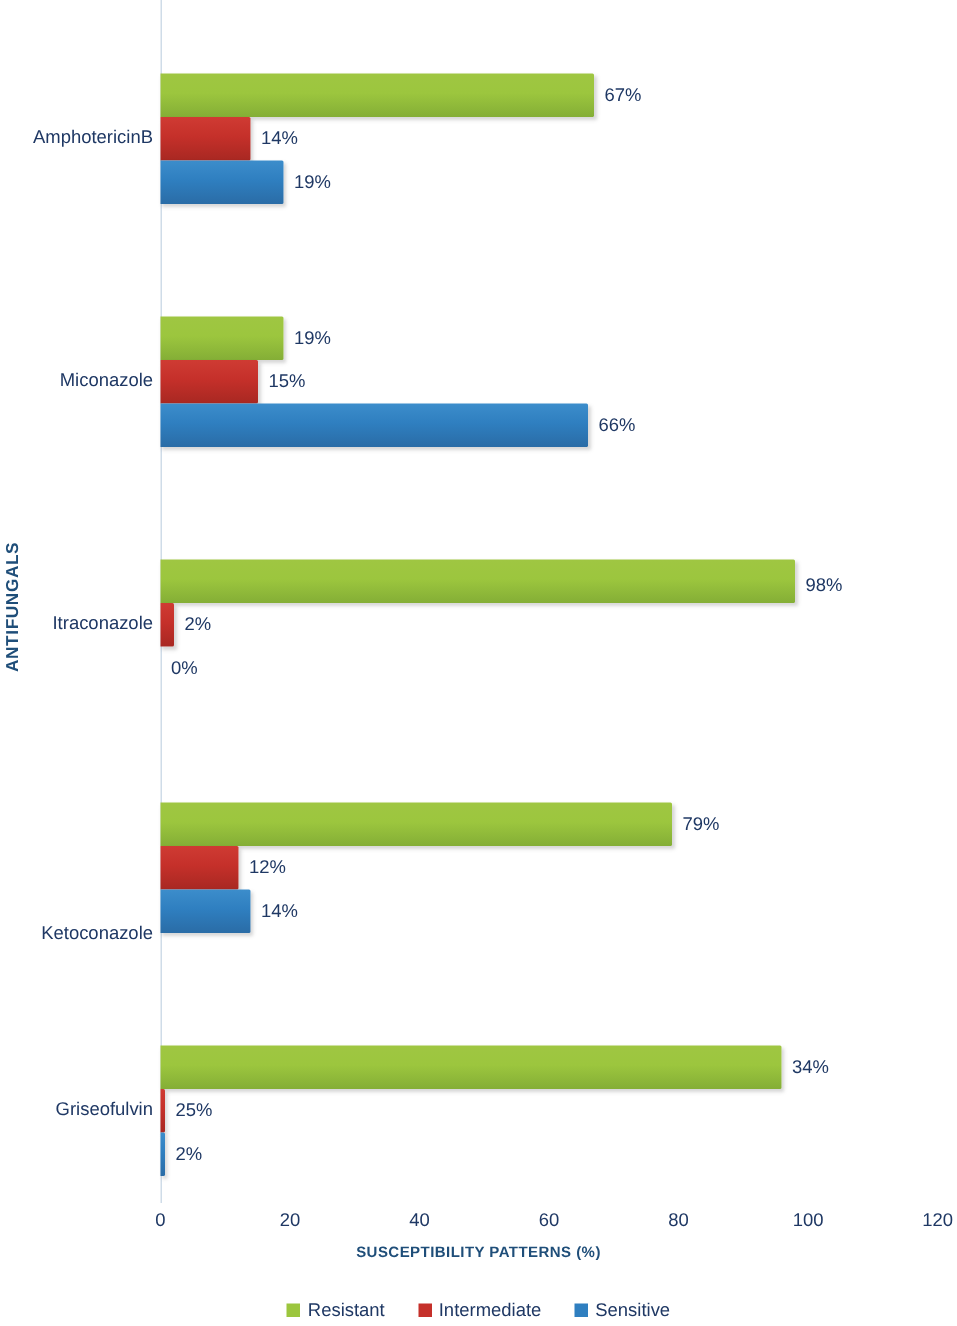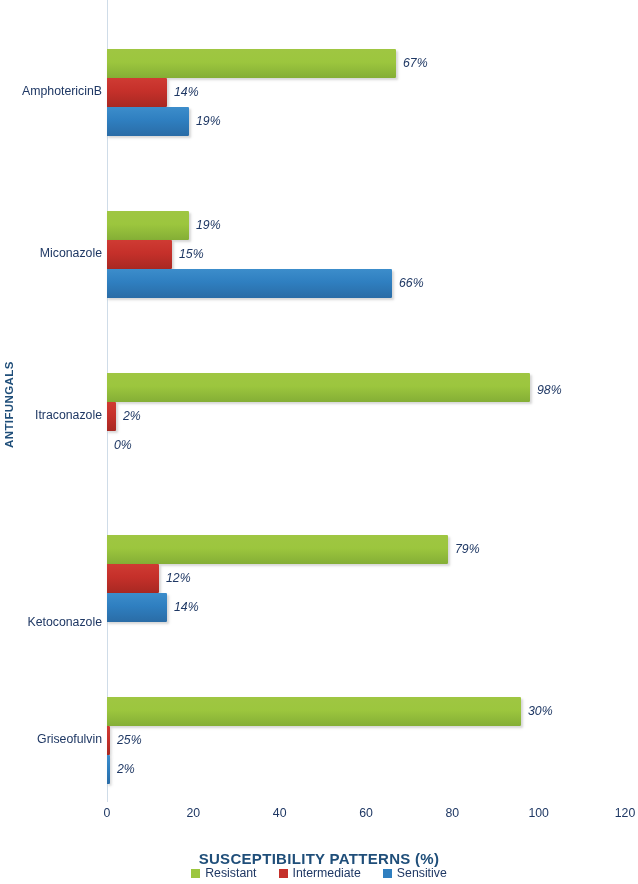--- a/index.html
+++ b/index.html
@@ -37,21 +37,20 @@
     white-space: nowrap;
   }
 
   
   .plot-area {
     position: absolute;
     left: 107px;
     top: 0px;
     width: 518px;
     height: 800px;
-    font-style: italic;
   }
   .axis-line {
     position: absolute;
     left: 107px;
     top: 0px;
     width: 1px;
     height: 802px;
     background: #cfdce8;
   }
 
@@ -106,24 +105,23 @@
     font-size: 12.3px;
     white-space: nowrap;
   }
   .x-axis-title {
     position: absolute;
     left: 0;
     top: 830px;
     width: 638px;
     text-align: center;
     color: #1F4E79;
-    font-size: 15px;
+    font-size: 10px;
     font-weight: bold;
     letter-spacing: 0.3px;
-    margin-top: 20px;
   }
 
   
   .legend {
     position: absolute;
     left: 0;
     top: 866px;
     width: 638px;
     display: flex;
     align-items: center;
@@ -181,21 +179,21 @@
       <div class="bar intermediate" style="left: 0px; top: 402px; width: 9px;"></div>
       <div class="bar-value" style="left: 16px; top: 402px;">2%</div>
       <div class="bar-value" style="left: 7px; top: 431px;">0%</div>
       <div class="bar resistant" style="left: 0px; top: 535px; width: 341px;"></div>
       <div class="bar-value" style="left: 348px; top: 535px;">79%</div>
       <div class="bar intermediate" style="left: 0px; top: 564px; width: 52px;"></div>
       <div class="bar-value" style="left: 59px; top: 564px;">12%</div>
       <div class="bar sensitive" style="left: 0px; top: 593px; width: 60px;"></div>
       <div class="bar-value" style="left: 67px; top: 593px;">14%</div>
       <div class="bar resistant" style="left: 0px; top: 697px; width: 414px;"></div>
-      <div class="bar-value" style="left: 421px; top: 697px;">30%</div>
+      <div class="bar-value" style="left: 421px; top: 697px;">34%</div>
       <div class="bar intermediate" style="left: 0px; top: 726px; width: 3px;"></div>
       <div class="bar-value" style="left: 10px; top: 726px;">25%</div>
       <div class="bar sensitive" style="left: 0px; top: 755px; width: 3px;"></div>
       <div class="bar-value" style="left: 10px; top: 755px;">2%</div>
     </div>
 
   <div id="x-ticks">
       <div class="x-tick" style="left: 107px;">0</div>
       <div class="x-tick" style="left: 193.34px;">20</div>
       <div class="x-tick" style="left: 279.68px;">40</div>

